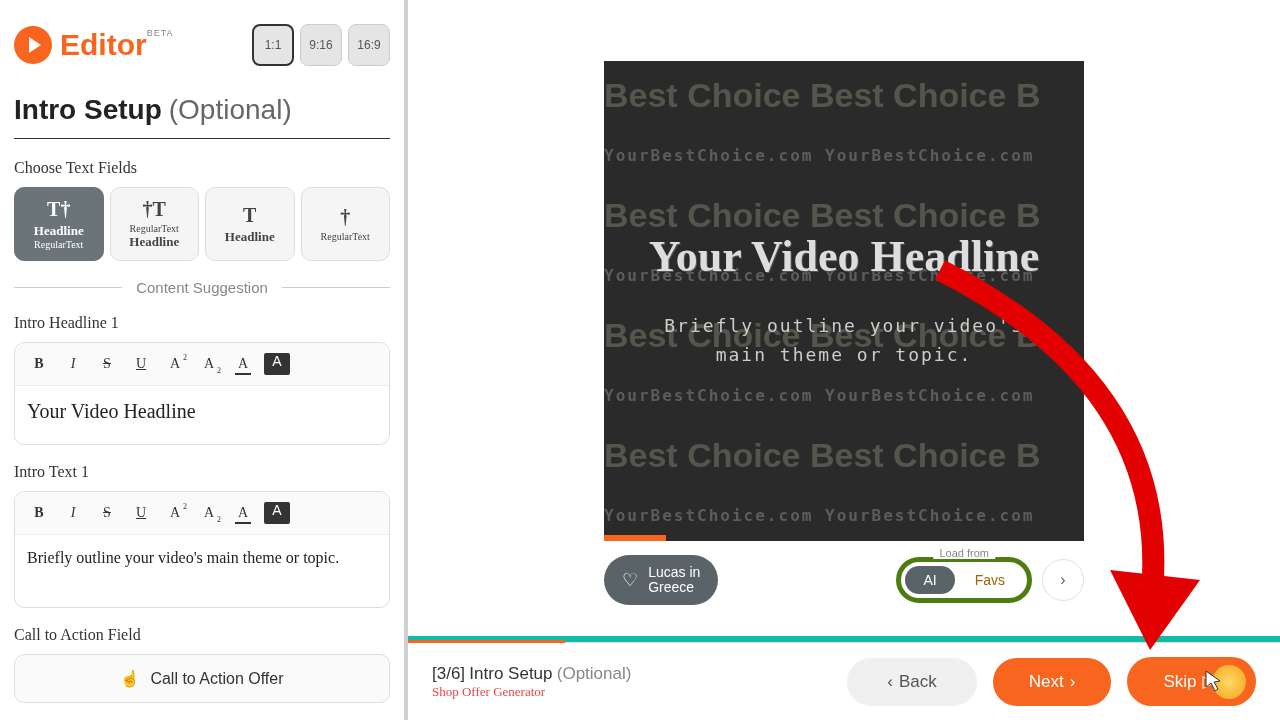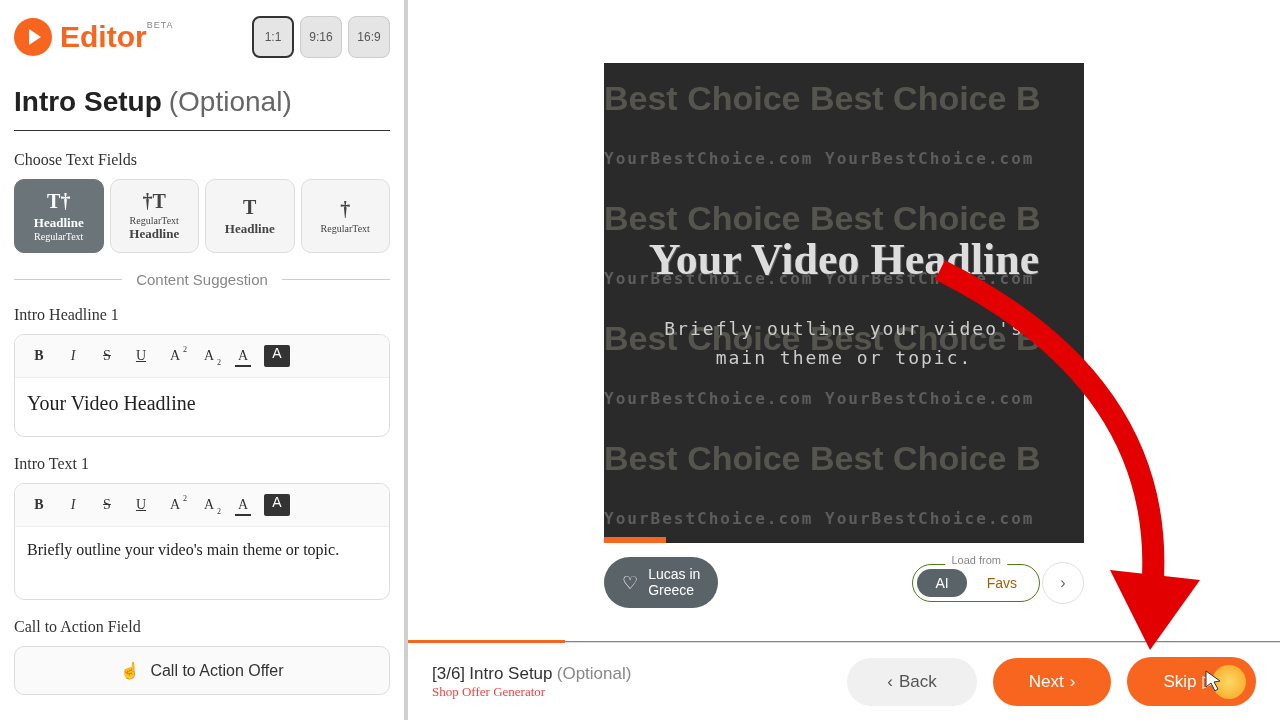--- a/index.html
+++ b/index.html
@@ -1,18 +1,18 @@
 <!DOCTYPE html>
 <html><head>
   <meta charset="utf-8">
   <style>
     * { margin: 0; padding: 0; box-sizing: border-box; font-family: -apple-system, BlinkMacSystemFont, "Segoe UI", sans-serif; }
     body { background: #fff; width: 1280px; height: 720px; overflow: hidden; display: flex; }
     
-    .sidebar { width: 408px; height: 100%; border-right: 4px solid #d0d0d0; padding: 16px 14px; overflow-y: auto; position: relative; }
+    .sidebar { width: 408px; height: 100%; border-right: 4px solid #d0d0d0; padding: 24px 14px; overflow-y: auto; position: relative; }
     .sidebar::-webkit-scrollbar { width: 6px; }
     .sidebar::-webkit-scrollbar-thumb { background: #888; border-radius: 3px; }
     
     .header { display: flex; align-items: center; justify-content: space-between; margin-bottom: 28px; }
     .logo { display: flex; align-items: center; gap: 8px; }
     .logo-icon { width: 38px; height: 38px; background: #f7651e; border-radius: 50%; display: flex; align-items: center; justify-content: center; position: relative; }
     .logo-icon::before { content: ''; border-left: 12px solid #fff; border-top: 8px solid transparent; border-bottom: 8px solid transparent; margin-left: 3px; }
     .logo-text { font-size: 30px; font-weight: 700; color: #f7651e; font-family: Georgia, serif; }
     .logo-text sup { font-size: 9px; color: #888; font-weight: 400; vertical-align: top; letter-spacing: 1px; }
     
@@ -67,27 +67,27 @@
     .canvas-headline { font-size: 44px; font-weight: 700; color: #ddd; font-family: Georgia, serif; margin-bottom: 28px; text-shadow: 1px 1px 0 #555; line-height: 1.2; }
     .canvas-text { font-size: 18px; color: #ccc; font-family: monospace; letter-spacing: 2px; line-height: 1.6; }
     .progress-bar { position: absolute; bottom: 0; left: 0; height: 6px; width: 13%; background: #f7651e; }
     
     .preview-controls { display: flex; align-items: center; gap: 16px; width: 480px; justify-content: space-between; }
     .theme-pill { background: #5a6368; color: #fff; padding: 10px 18px; border-radius: 30px; display: flex; align-items: center; gap: 10px; font-size: 14px; }
     .heart-icon { font-size: 18px; }
     .theme-text { display: flex; flex-direction: column; line-height: 1.1; }
     .load-group { display: flex; align-items: center; gap: 8px; position: relative; }
     .load-label { position: absolute; top: -10px; left: 50%; transform: translateX(-50%); font-size: 11px; color: #888; background: #fff; padding: 0 6px; }
-    .pill-container { border: 1px solid #4d7c0f; border-radius: 30px; padding: 4px; display: flex; gap: 2px; }
+    .pill-container { border: 5px solid #4d7c0f; border-radius: 30px; padding: 4px; display: flex; gap: 2px; }
     .load-pill { padding: 6px 18px; border-radius: 20px; font-size: 14px; cursor: pointer; }
     .load-pill.active { background: #5a6368; color: #fff; }
     .load-pill.inactive { color: #a16207; }
     .nav-circle { width: 42px; height: 42px; border: 1px solid #e0e0e0; border-radius: 50%; display: flex; align-items: center; justify-content: center; cursor: pointer; color: #666; }
     
-    .footer { border-top: 2px solid #14b8a6; display: flex; align-items: center; padding: 14px 24px; gap: 16px; position: relative; }
+    .footer { border-top: 7px solid #14b8a6; display: flex; align-items: center; padding: 14px 24px; gap: 16px; position: relative; }
     .footer::before { content: ''; position: absolute; top: -3px; left: 0; width: 18%; height: 3px; background: #f7651e; }
     .footer::after { content: ''; position: absolute; top: -1px; left: 18%; right: 0; height: 1px; background: #ddd; }
     .footer-info { flex: 1; }
     .step-title { font-size: 17px; font-family: Georgia, serif; color: #333; }
     .step-title .opt { color: #888; }
     .step-sub { font-size: 13px; color: #ef4444; font-family: Georgia, serif; }
     .footer-btn { padding: 14px 26px; border-radius: 30px; font-size: 17px; font-family: Georgia, serif; cursor: pointer; display: flex; align-items: center; gap: 6px; border: none; }
     .btn-back { background: #f0f0f0; color: #555; padding: 14px 40px; }
     .btn-next { background: #f7651e; color: #fff; padding: 14px 36px; }
     .btn-skip { background: #f7651e; color: #fff; padding: 14px 36px; position: relative; }
@@ -205,21 +205,21 @@
     </div>
 
     <div class="preview-controls">
       <div class="theme-pill">
         <span class="heart-icon">♡</span>
         <div class="theme-text">
           <span>Lucas in</span>
           <span>Greece</span>
         </div>
       </div>
-      <div style="display:flex;align-items:center;gap:2px;">
+      <div style="display:flex;align-items:center;gap:10px;">
         <div class="load-group">
           <div class="load-label">Load from</div>
           <div class="pill-container">
             <div class="load-pill active">AI</div>
             <div class="load-pill inactive">Favs</div>
           </div>
         </div>
         <div class="nav-circle">
           <span>›</span>
         </div>

